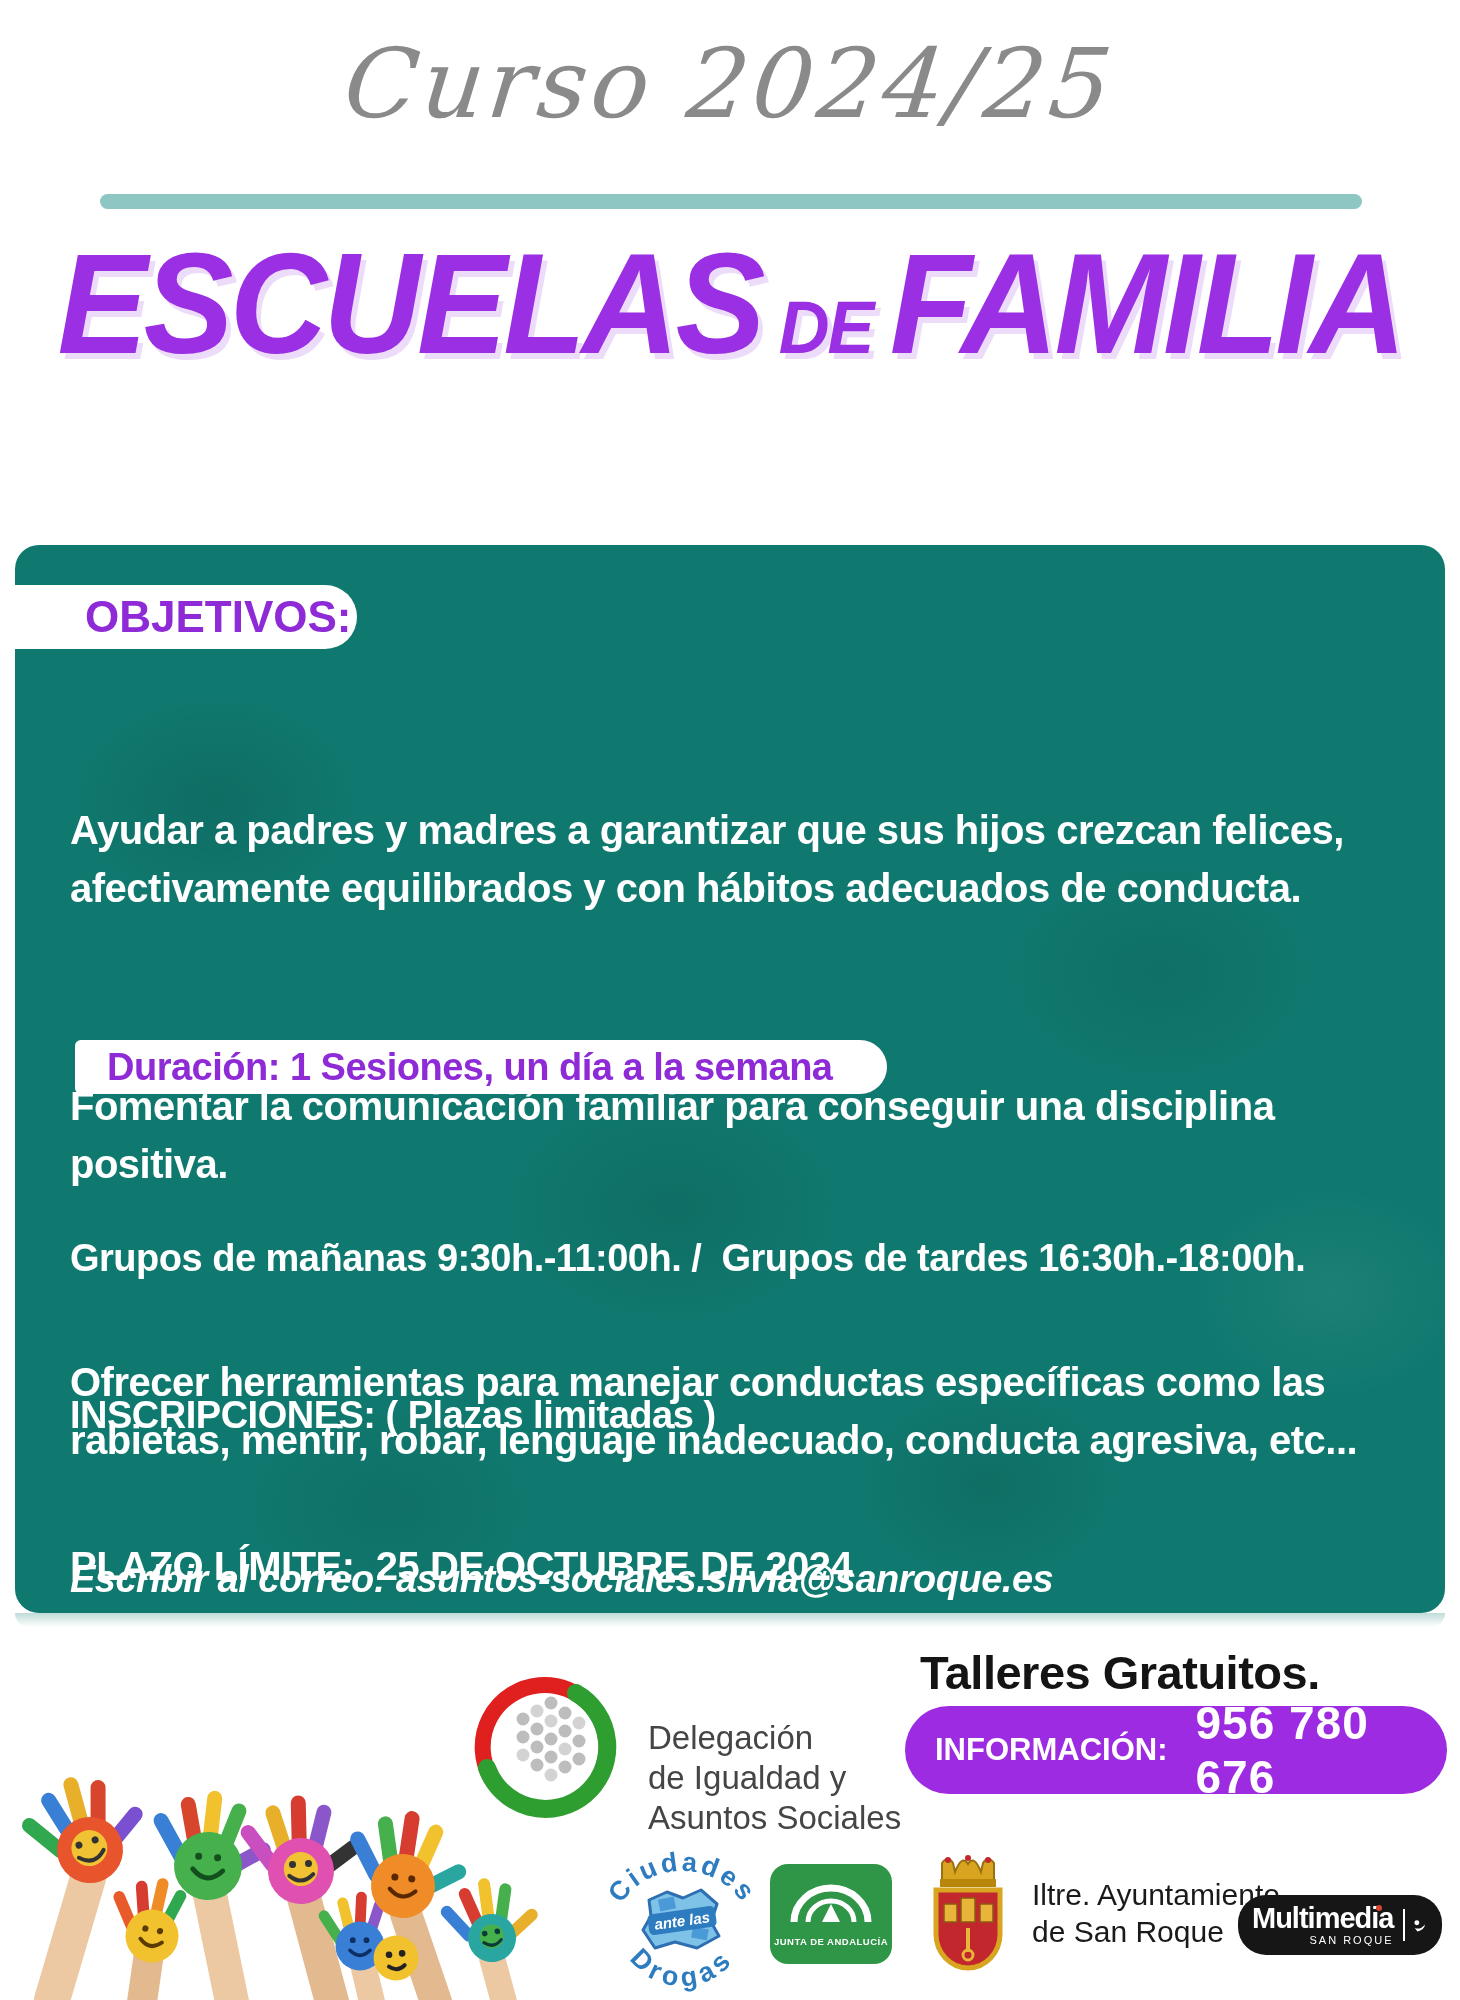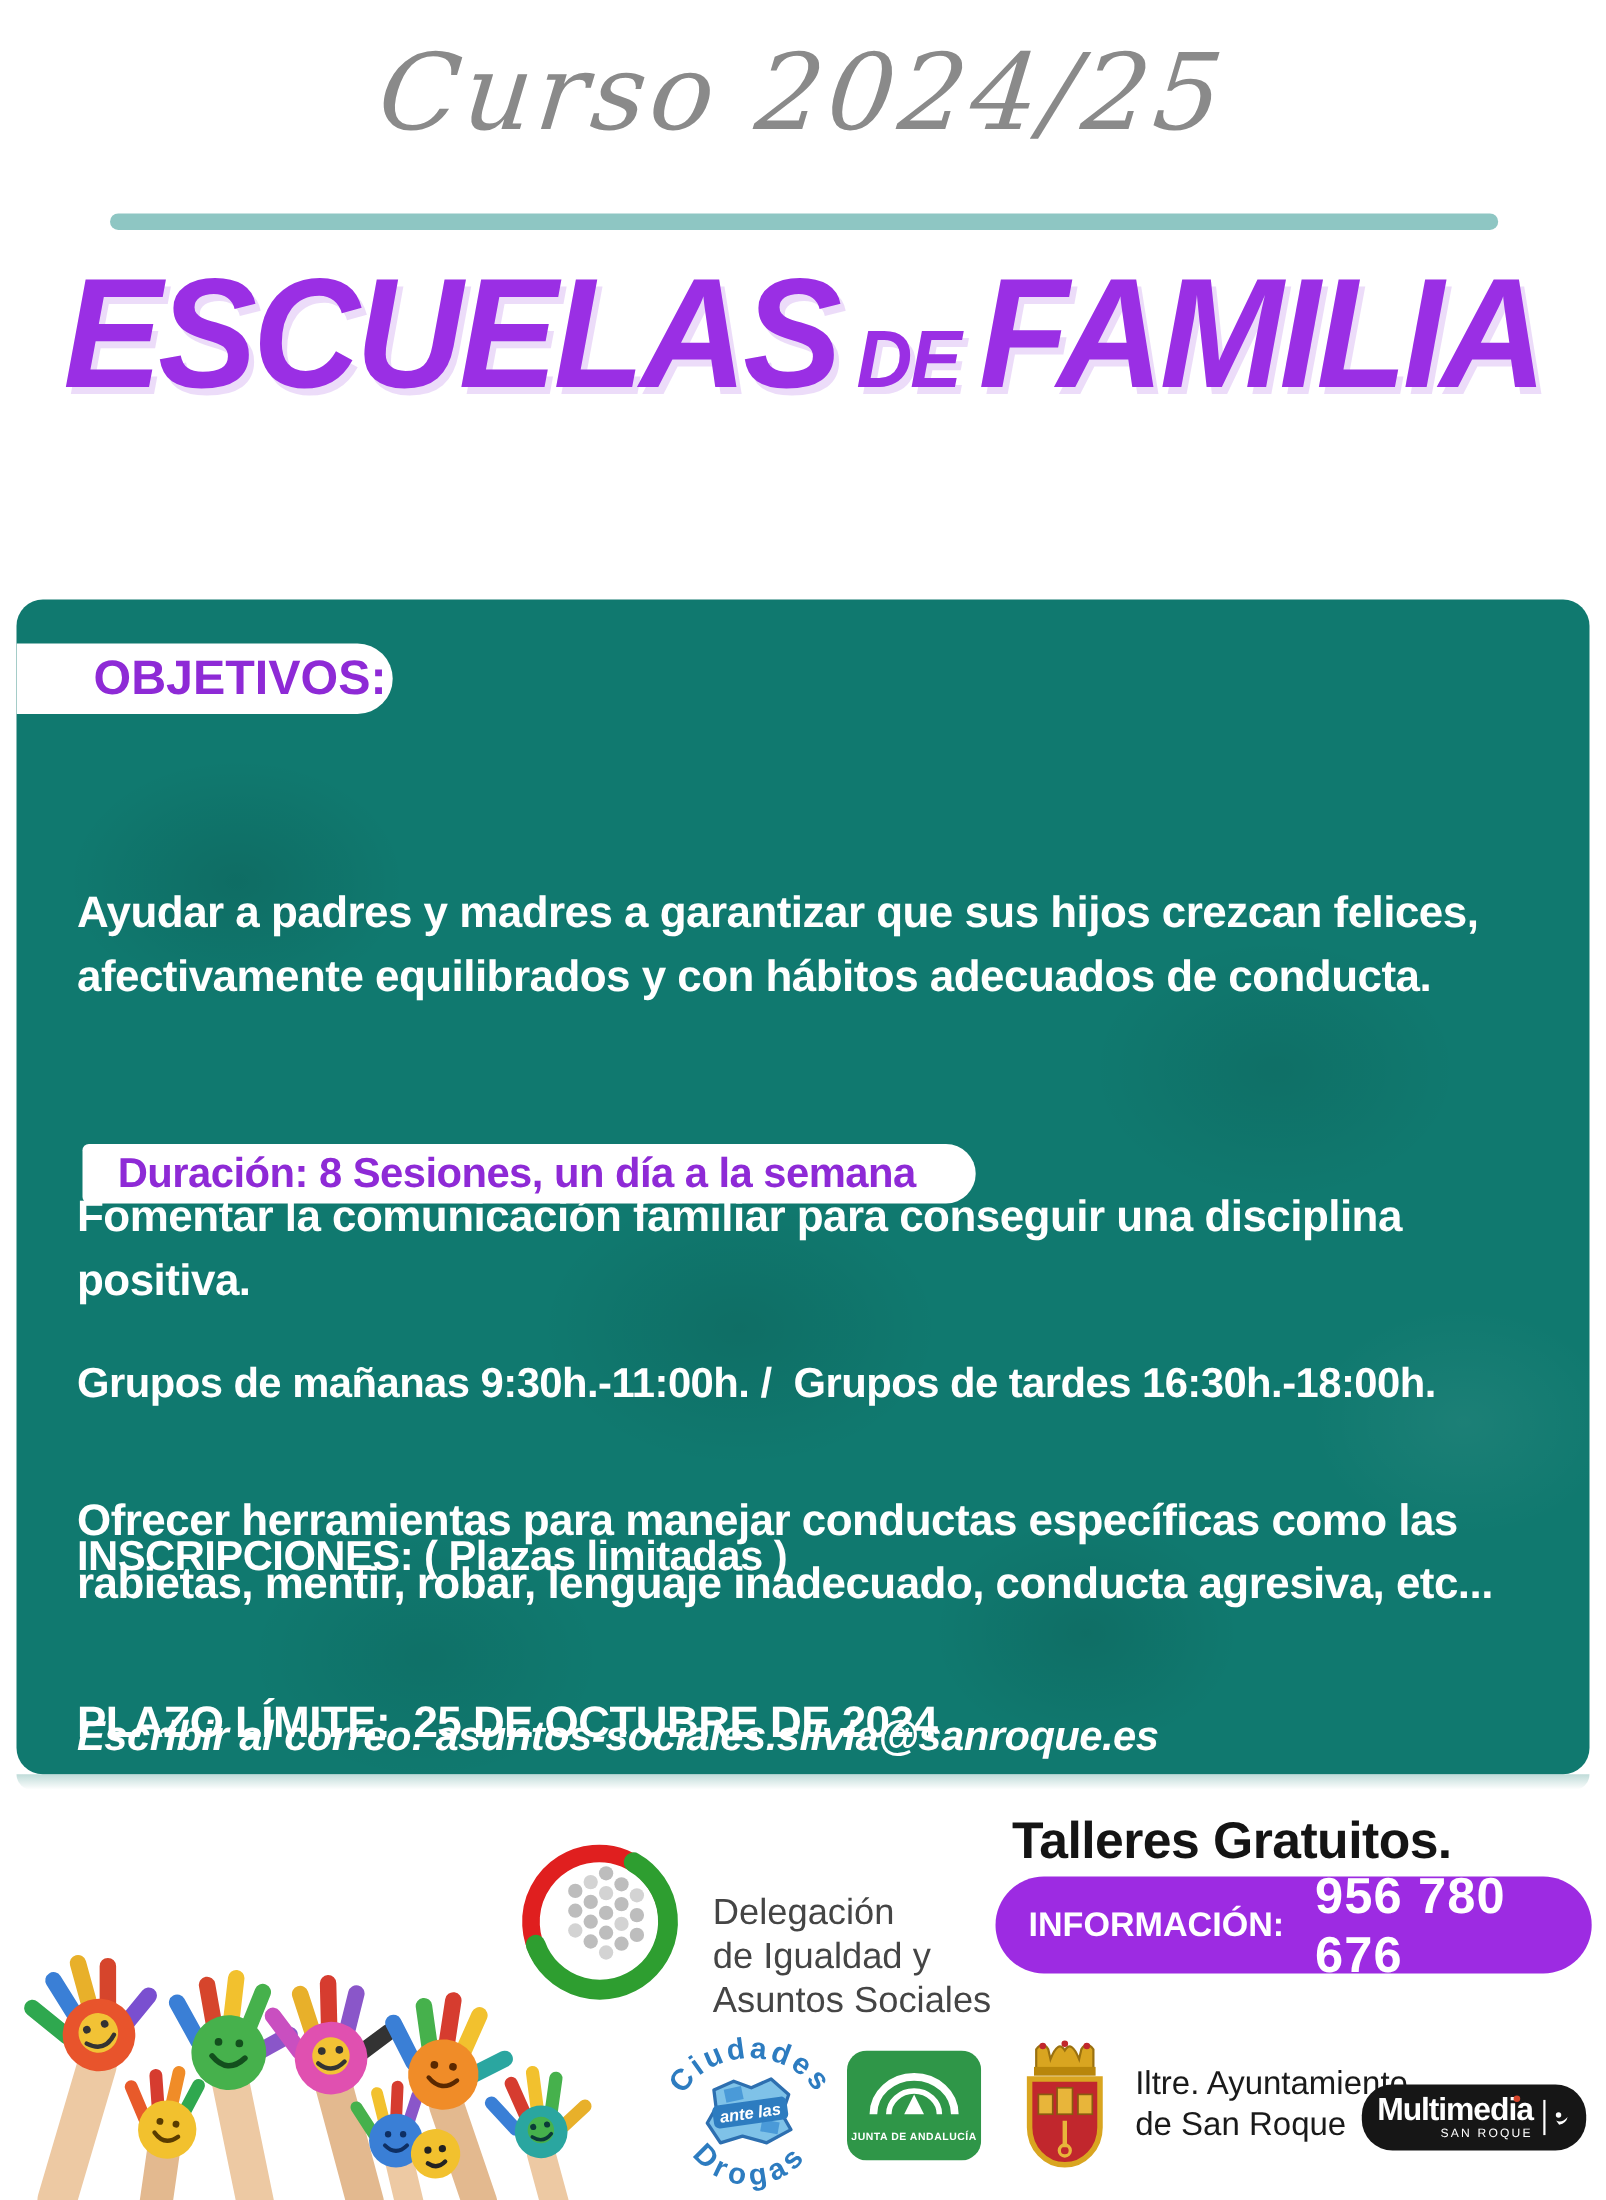--- a/index.html
+++ b/index.html
@@ -104,21 +104,21 @@
       <span>OBJETIVOS:</span>
     </div>
     <div class="paras">
       <p>Ayudar a padres y madres a garantizar que sus hijos crezcan felices,
 afectivamente equilibrados y con hábitos adecuados de conducta.</p>
       <p>Fomentar la comunicación familiar para conseguir una disciplina positiva.</p>
       <p>Ofrecer herramientas para manejar conductas específicas como las
 rabietas, mentir, robar, lenguaje inadecuado, conducta agresiva, etc...</p>
     </div>
     <div class="duracion-pill">
-      <span>Duración: 8 Sesiones, un día a la semana</span>
+      <span>Duración: 1 Sesiones, un día a la semana</span>
     </div>
     <div class="block venue-block">
       <div>Grupos de mañanas 9:30h.-11:00h. /  Grupos de tardes 16:30h.-18:00h.</div>
     </div>
     <div class="block insc-block">
       <div>INSCRIPCIONES: ( Plazas limitadas )</div>
       <div><span class="email-line">Escribir al correo: asuntos-sociales.silvia@sanroque.es</span></div>
       
     </div>
     <div class="block plazo">PLAZO LÍMITE:  25 DE OCTUBRE DE 2024</div>

